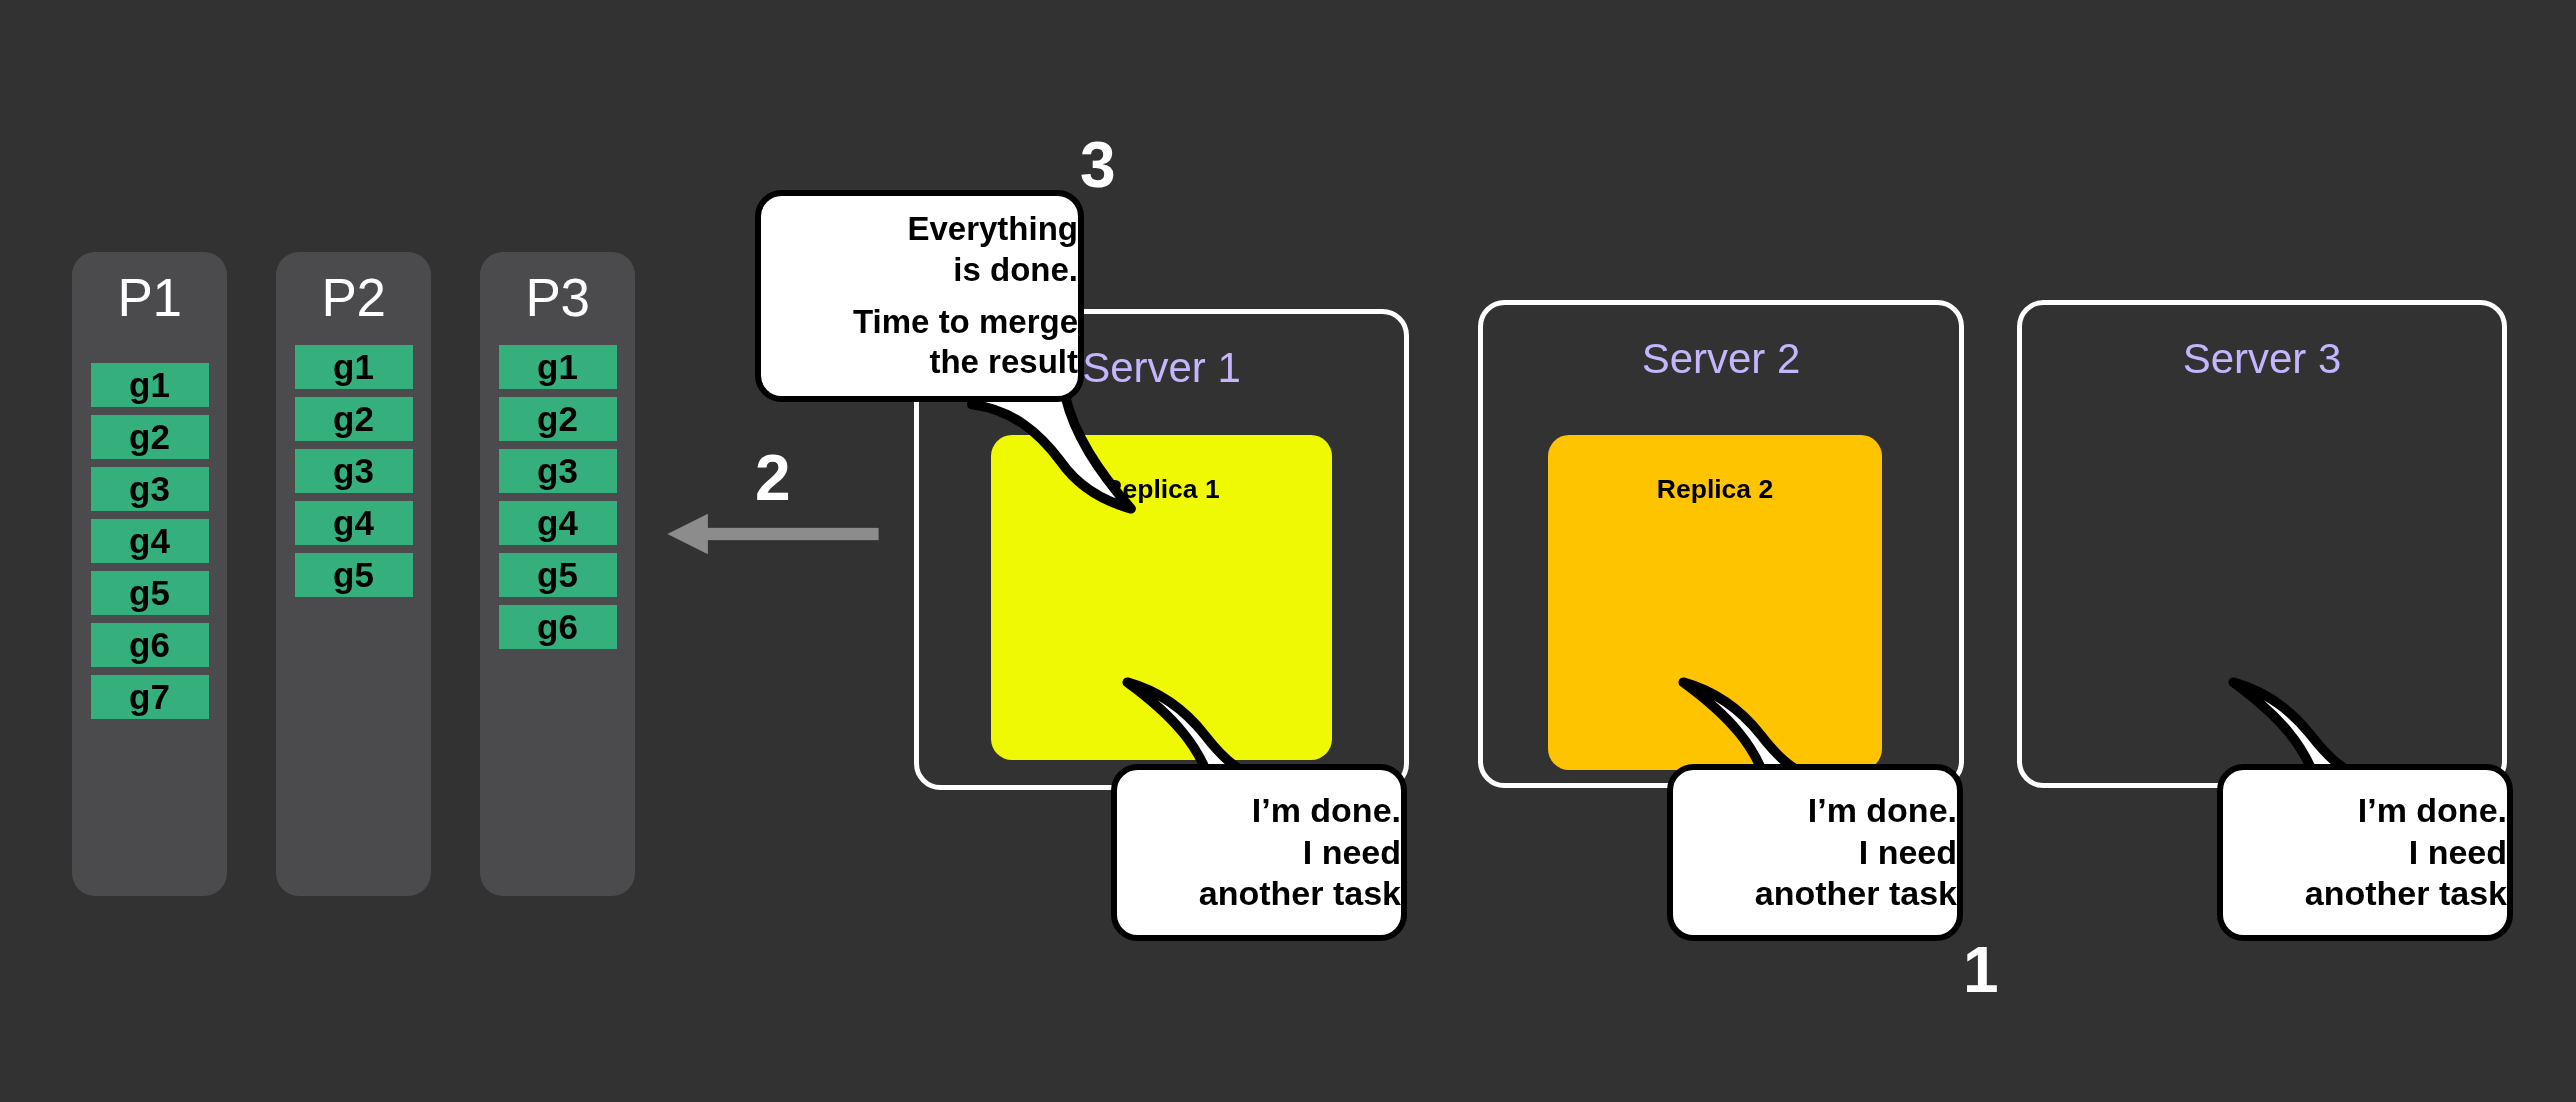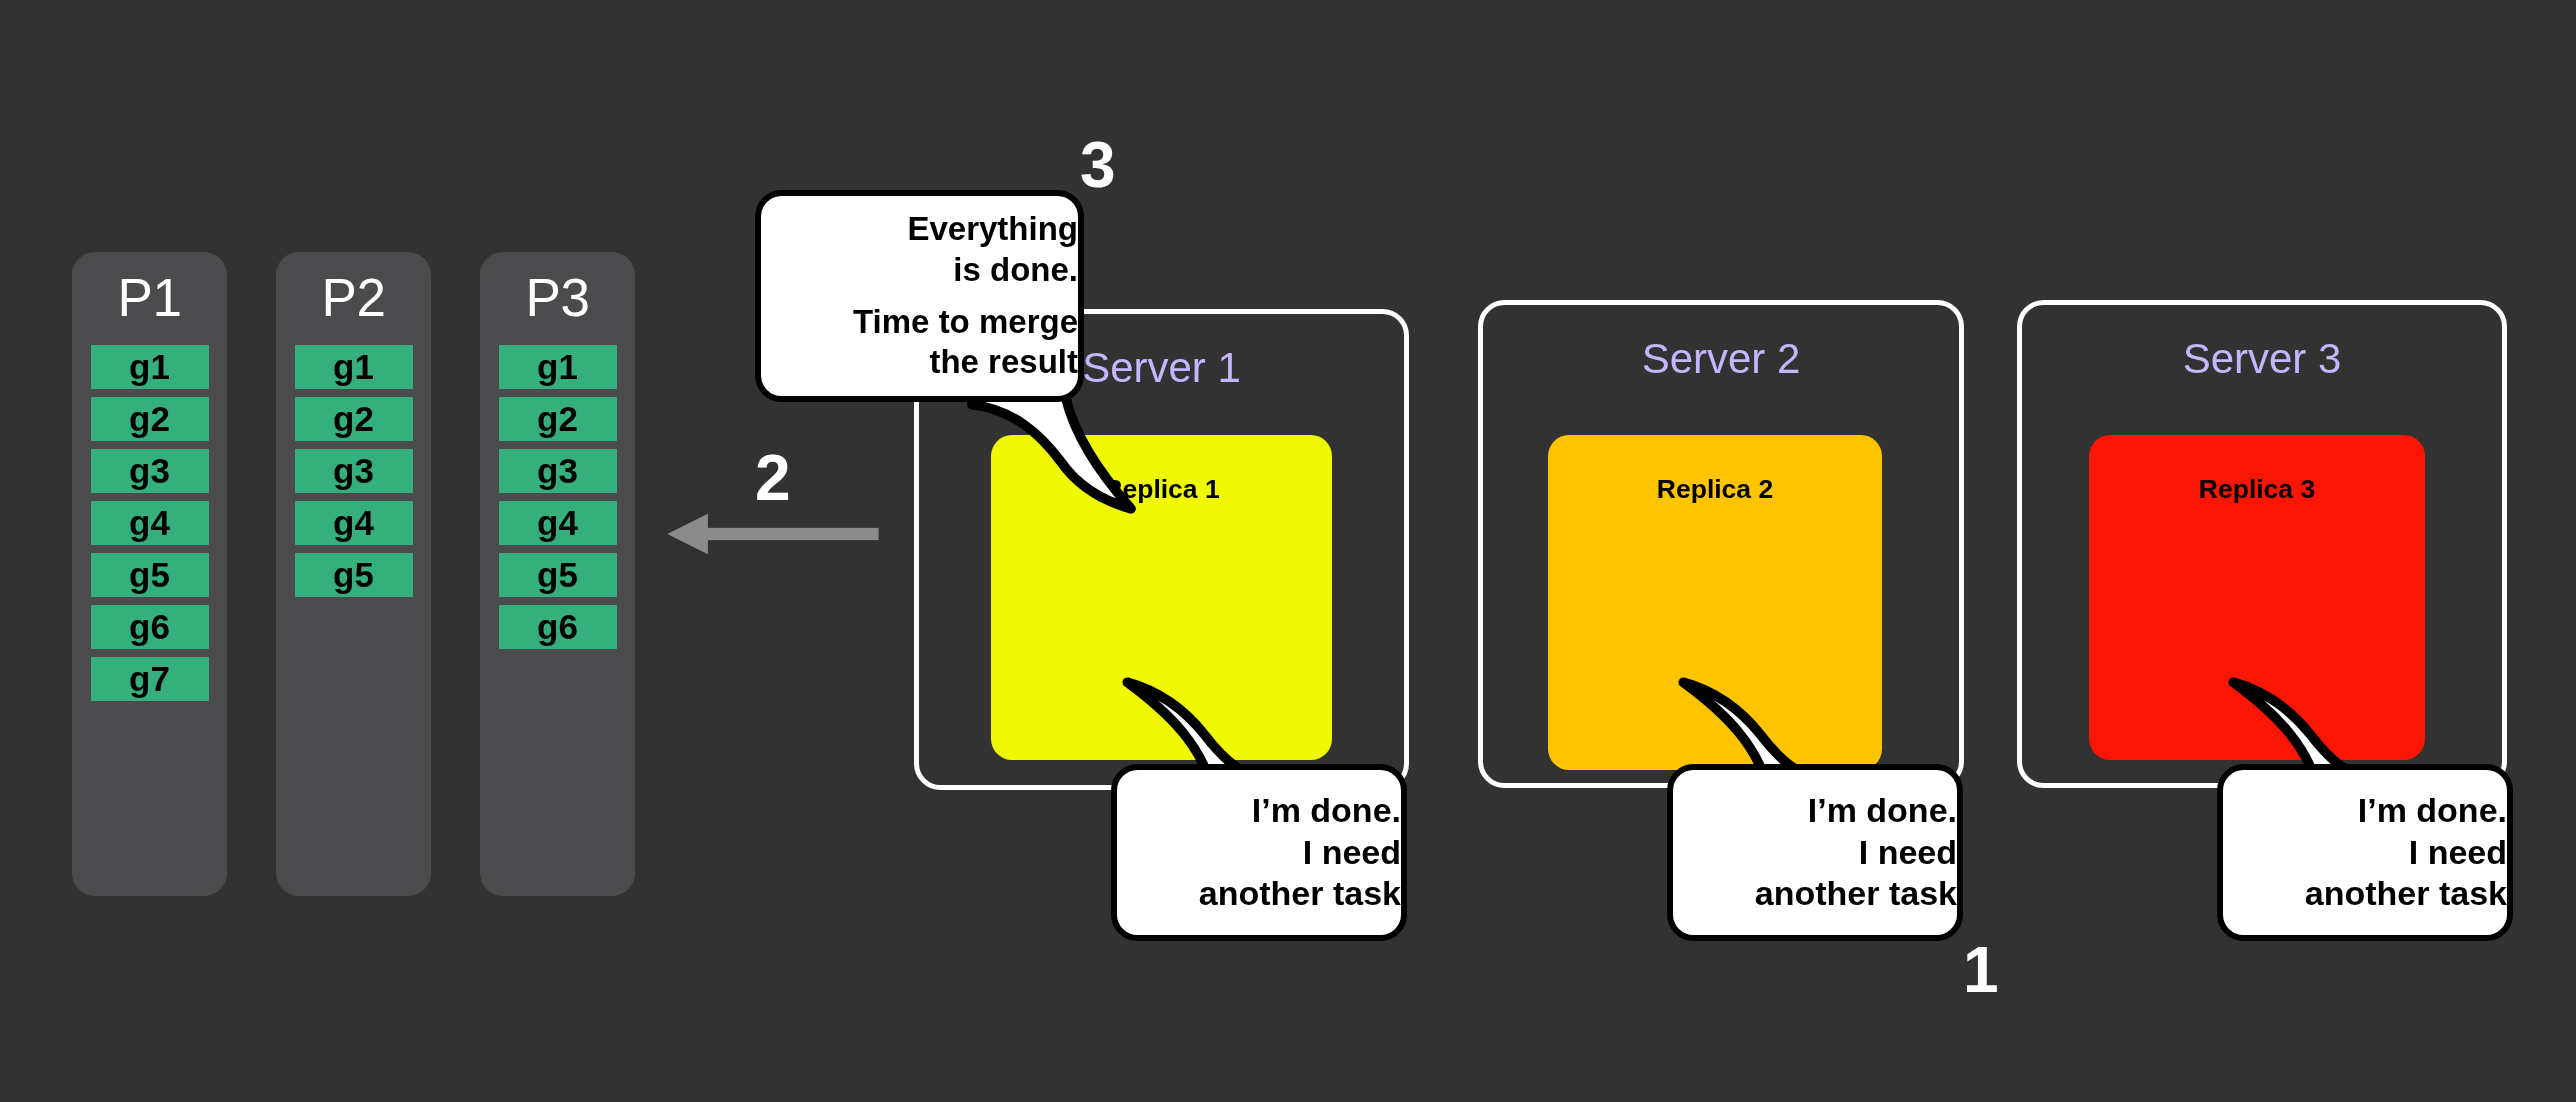--- a/index.html
+++ b/index.html
@@ -64,21 +64,21 @@
     color: #000000;
     font-size: 35px;
     font-weight: 700;
     display: flex;
     align-items: center;
     justify-content: center;
     line-height: 1;
     user-select: none;
   }
   
-  .partition.h-p1 { min-height: 605px; }
+  .partition.h-p1 { min-height: 605px; gap: 18px; }
   .partition.h-p2 { min-height: 605px; }
   .partition.h-p3 { min-height: 605px; }
 
   
   .server {
     position: absolute;
     border: 5.3px solid #ffffff;
     border-radius: 26.5px;
     background: transparent;
     box-sizing: border-box;
@@ -247,23 +247,20 @@
   </div>
   <div class="bubble small" style="left:1667px; top:764px; width:296px; height:177px;">
     <div class="line">I’m done.</div>
     <div class="line">I need</div>
     <div class="line">another task</div>
   </div>
 
   <div class="server" style="left:2017px; top:300px; width:490px; height:488px;">
     <div class="server-title">Server 3</div>
   </div>
-  <div class="replica" style="left:2089px; top:435px; width:336px; height:325px; background:#fa1505;">
-    <div class="replica-label">Replica 3</div>
-  </div>
 
   <div class="tail" style="left:2226px; top:677px; width:168px; height:141px;">
     <svg width="168" height="141" viewBox="0 0 190 160">
       <path d="M 8 6 C 60 44 92 80 104 126 C 112 152 124 158 150 158 L 186 158 L 186 118 C 140 118 116 92 96 66 C 74 38 44 16 8 6 Z" fill="#ffffff" stroke="#000000" stroke-width="11" stroke-linejoin="round"></path>
     </svg>
   </div>
   <div class="bubble small" style="left:2217px; top:764px; width:296px; height:177px;">
     <div class="line">I’m done.</div>
     <div class="line">I need</div>
     <div class="line">another task</div>

